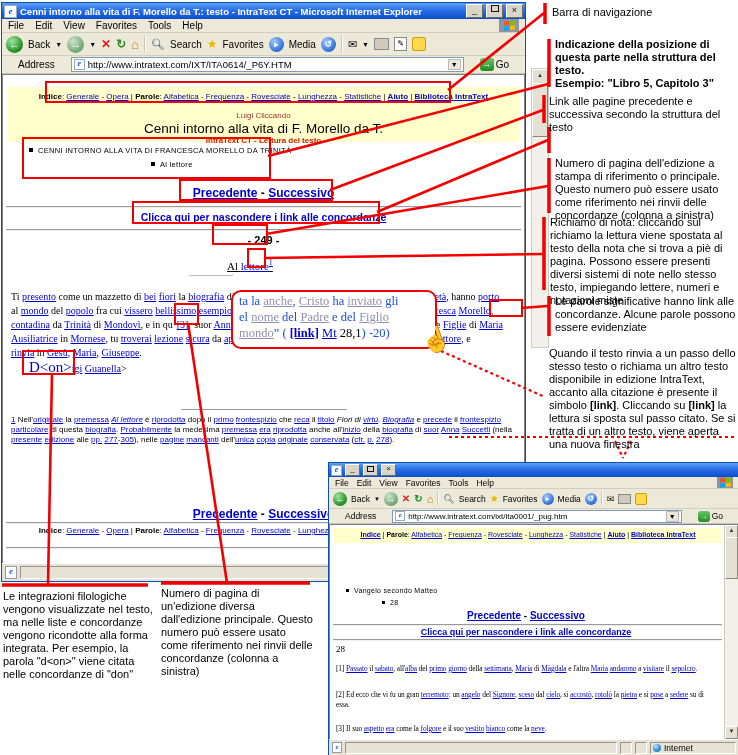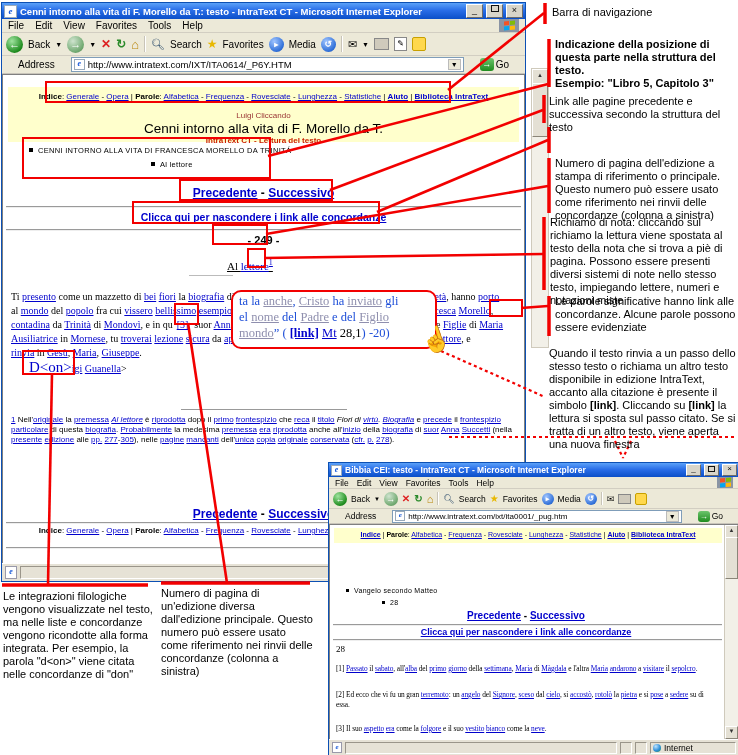--- a/index.html
+++ b/index.html
@@ -205,21 +205,20 @@
   <div id="magov">
     <div><span class="sg-g">ta la </span><span class="sg-gl">anche</span><span class="sg-g">, </span><span class="sg-gl">Cristo</span><span class="sg-g"> ha </span><span class="sg-gl">inviato</span><span class="sg-g"> gli</span></div>
     <div><span class="sg-g">el </span><span class="sg-gl">nome</span><span class="sg-g"> del </span><span class="sg-gl">Padre</span><span class="sg-g"> e del </span><span class="sg-gl">Figlio</span></div>
     <div><span class="sg-gl">mondo</span><span class="sg-g">” ( </span><span class="sg-blk">[link]</span><span class="sg-g"> </span><span class="sg-l">Mt</span><span class="sg-p"> 28,1</span><span class="sg-g">) -20)</span></div>
   </div>
   <div id="handcur">☝</div>
 
   <div class="win" style="left:328px;top:462px;width:410px;height:292px;z-index:10;">
     <div class="tbar" style="height:14px;font-size:8.5px;">
       <span class="ieicon" style="width:9px;height:9px;font-size:8px;line-height:8px;">e</span>
-      <span class="ttxt">Bibbia CEI: testo - IntraText CT - Microsoft Internet Explorer</span>
       <span class="wbtn" style="width:13px;height:10px;font-size:8px;line-height:8px;">_</span>
       <span class="wbtn" style="width:13px;height:10px;"><span class="rbox" style="width:5px;height:4px;"></span></span>
       <span class="wbtn" style="width:13px;height:10px;font-size:8px;line-height:8px;">×</span>
     </div>
     <div class="mbar" style="height:11px;font-size:8.5px;gap:8px;">
       <span>File</span>
       <span>Edit</span>
       <span>View</span>
       <span>Favorites</span>
       <span>Tools</span>

